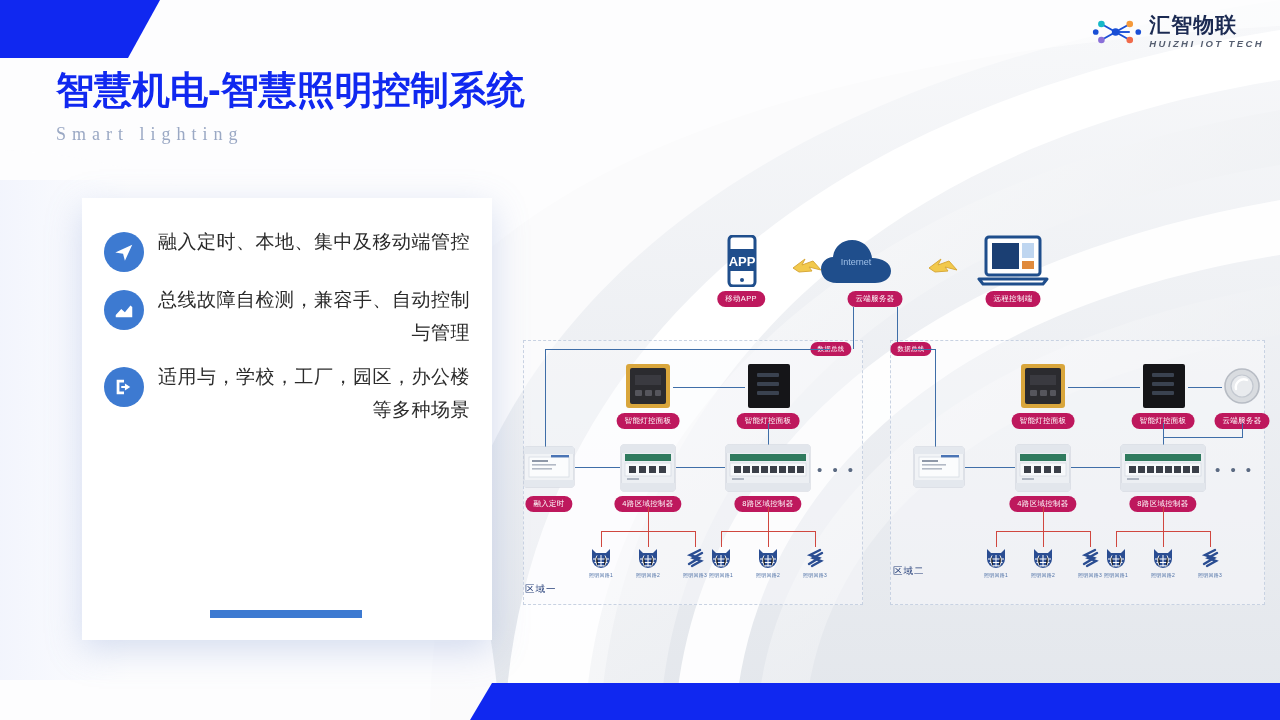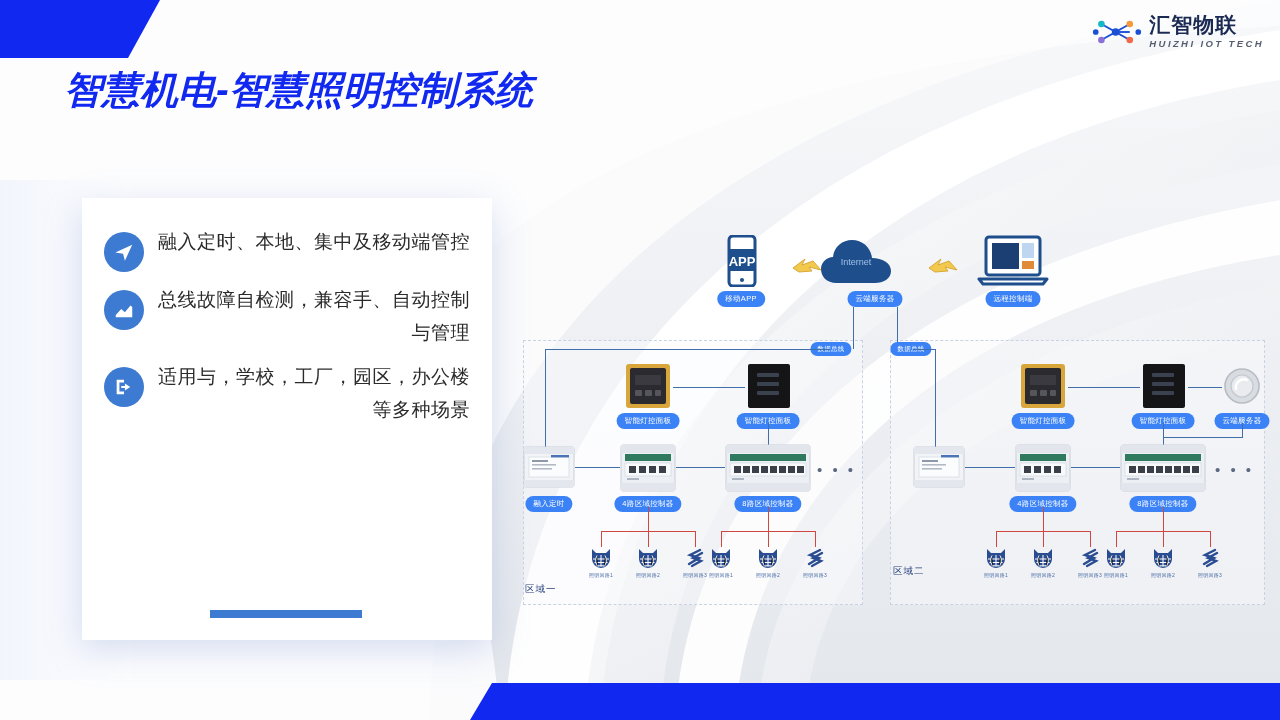--- a/index.html
+++ b/index.html
@@ -23,21 +23,21 @@
     clip-path: polygon(0 0, 160px 0, 128px 58px, 0 58px);
   }
   #corner-bottom {
     position: absolute; left: 470px; top: 683px;
     width: 810px; height: 37px;
     background: #1028f0;
     clip-path: polygon(22px 0, 810px 0, 810px 37px, 0 37px);
   }
 
   
-  #title-block { position: absolute; left: 64px; top: 68px; font-style: italic; }
+  #title-block { position: absolute; left: 56px; top: 68px; }
   #page-title {
     font-size: 38px; font-weight: bold; color: #1028f0;
     letter-spacing: 0px; line-height: 1.2; white-space: nowrap;
   }
   #page-subtitle {
     margin-top: 10px;
     font-size: 18px; color: #9aa8c4; letter-spacing: 6px;
     font-family: "Liberation Serif", serif;
   }
 
@@ -70,21 +70,21 @@
   }
   #card-accent-bar {
     position: absolute; left: 128px; bottom: 22px;
     width: 152px; height: 8px; background: #3d7ad1;
   }
 
   
   #diagram { position: absolute; left: 515px; top: 215px; width: 755px; height: 400px; }
   .node-label {
     position: absolute; transform: translateX(-50%);
-    background: #3b82f6; color: #ffffff;
+    background: #be185d; color: #ffffff;
     font-size: 7.5px; line-height: 1;
     padding: 4px 8px; border-radius: 9px; white-space: nowrap;
     letter-spacing: 0.3px;
   }
   .node-label.small { font-size: 6.5px; padding: 3.5px 7px; }
   .tiny-label {
     position: absolute; transform: translateX(-50%);
     font-size: 5px; color: #4c6fa5; white-space: nowrap; letter-spacing: .2px;
   }
   .area-label {
@@ -134,20 +134,21 @@
       <path d="M0,150 C260,160 470,330 500,720 L0,720 Z" fill="#fdfdfe" opacity="0.9"></path>
       <rect x="0" y="180" width="130" height="500" fill="url(#gblue)" opacity="0.35"></rect>
     </svg>
   </div>
 
   <div id="corner-top-left"></div>
   <div id="corner-bottom"></div>
 
   <div id="title-block">
     <div id="page-title">智慧机电-智慧照明控制系统</div>
+    <div id="page-subtitle">Smart lighting</div>
   </div>
 
   <div id="logo">
     <svg id="logo-mark" viewBox="0 0 110 70">
       <g stroke="#1a4fd6" stroke-width="4" fill="none">
         <path d="M22,18 L52,35 L22,52"></path>
         <path d="M52,35 L82,35"></path>
         <path d="M82,18 L52,35 L82,52"></path>
       </g>
       <circle cx="10" cy="35" r="6" fill="#1a4fd6"></circle>

